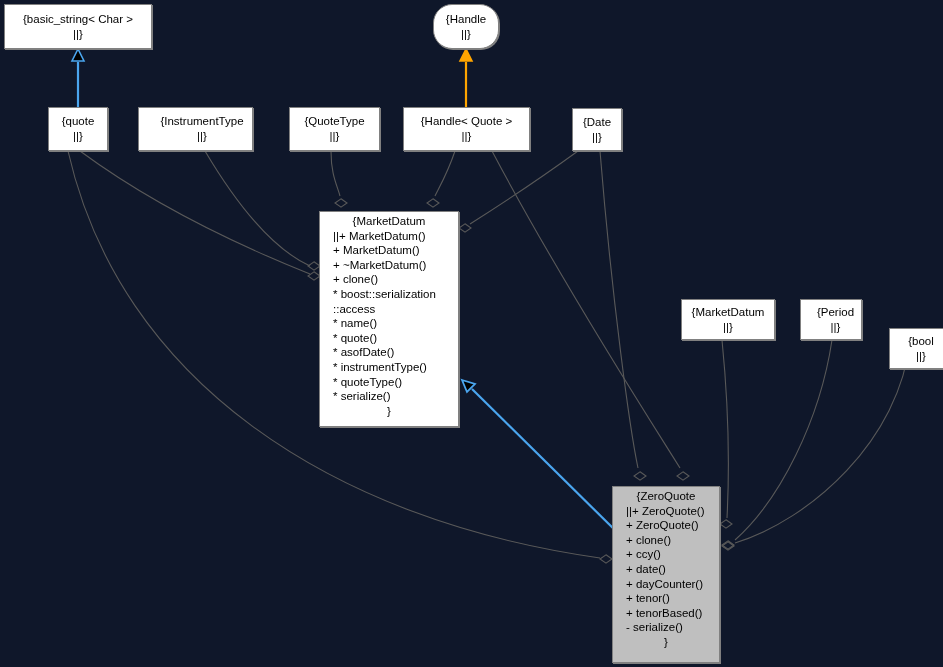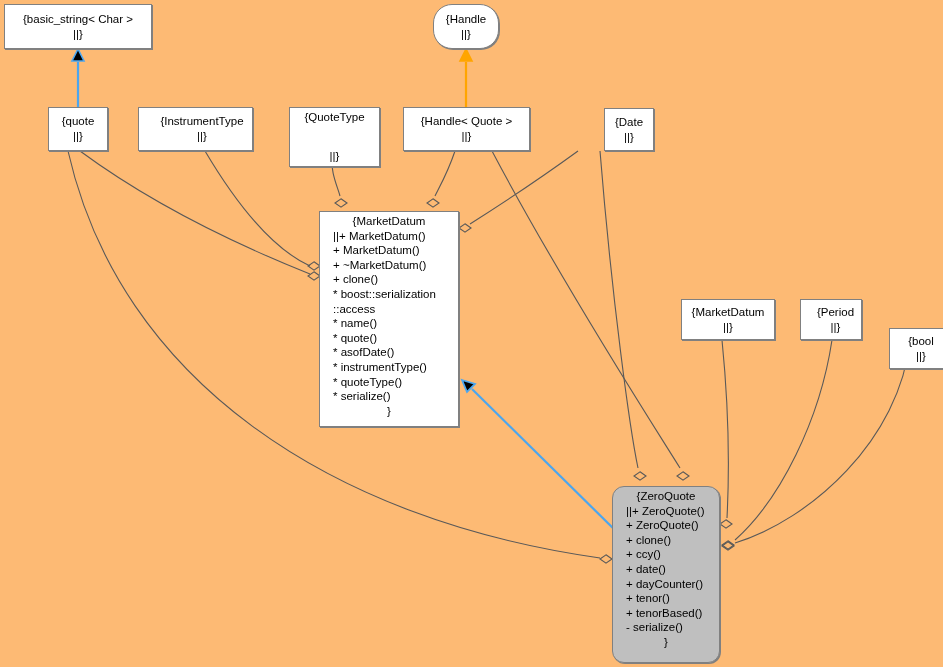--- a/index.html
+++ b/index.html
@@ -7,21 +7,21 @@
     padding: 0;
     background: #000000;
   }
   body {
     font-family: "Liberation Sans", sans-serif;
   }
   #diagram-root {
     position: relative;
     width: 943px;
     height: 667px;
-    background: #fdba74;
+    background: #0f172a;
     overflow: hidden;
   }
   #edges {
     position: absolute;
     left: 0;
     top: 0;
     width: 943px;
     height: 667px;
     pointer-events: none;
   }
@@ -34,21 +34,20 @@
     font-size: 11.5px;
     line-height: 14.6px;
     text-align: center;
     padding: 2px 3px 2px 3px;
     white-space: pre;
     z-index: 5;
     box-shadow: 1px 1px 0 #808080;
   }
   .node.filled {
     background: #bfbfbf;
-    border-radius: 12px;
   }
   .node .ttl {
     display: block;
     text-align: center;
   }
   .node .mem {
     display: block;
     text-align: left;
     padding-left: 10px;
   }
@@ -127,21 +126,21 @@
         <path d="M 622 537 L 472 389" fill="none" stroke="#4ba6ef" stroke-width="2.2"></path>
         <g>
           <polygon points="0,0 13,4 5,12" fill="#000000" stroke="#4ba6ef" stroke-width="1.8" transform="translate(462,380)"></polygon>
         </g>
       </g>
     </svg>
 <div class="node simple" style="left: 4px; top: 4px; width: 148px; height: 45px;"><span class="ttl">{basic_string&lt; Char &gt;</span><span class="closer">||}</span></div>
     <div class="node simple" style="left: 433px; top: 4px; width: 66px; height: 45px; border-radius: 19px;"><span class="ttl">{Handle</span><span class="closer">||}</span></div>
     <div class="node simple" style="left: 48px; top: 107px; width: 60px; height: 44px;"><span class="ttl">{quote</span><span class="closer">||}</span></div>
     <div class="node simple" style="left: 138px; top: 107px; width: 115px; height: 44px; padding-left: 16px;"><span class="ttl">{InstrumentType</span><span class="closer">||}</span></div>
-    <div class="node simple" style="left: 289px; top: 107px; width: 91px; height: 60px; justify-content: space-between;"><span class="ttl">{QuoteType</span><span class="closer">||}</span></div>
+    <div class="node simple" style="left: 289px; top: 107px; width: 91px; height: 44px;"><span class="ttl">{QuoteType</span><span class="closer">||}</span></div>
     <div class="node simple" style="left: 403px; top: 107px; width: 127px; height: 44px; align-items: center;"><span class="ttl">{Handle&lt; Quote &gt;</span><span class="closer">||}</span></div>
-    <div class="node simple" style="left: 572px; top: 108px; width: 50px; height: 43px; margin-left: 32px;"><span class="ttl">{Date</span><span class="closer">||}</span></div>
+    <div class="node simple" style="left: 572px; top: 108px; width: 50px; height: 43px;"><span class="ttl">{Date</span><span class="closer">||}</span></div>
     <div class="node simple" style="left: 681px; top: 299px; width: 94px; height: 41px;"><span class="ttl">{MarketDatum</span><span class="closer">||}</span></div>
     <div class="node simple" style="left: 800px; top: 299px; width: 62px; height: 41px; padding-left: 12px;"><span class="ttl">{Period</span><span class="closer">||}</span></div>
     <div class="node simple" style="left: 889px; top: 299px; width: 64px; height: 41px; margin-top: 29px;"><span class="ttl">{bool</span><span class="closer">||}</span></div>
     <div class="node" style="left: 319px; top: 211px; width: 140px; height: 216px;"><span class="ttl">{MarketDatum</span><span class="mem">||+ MarketDatum()</span><span class="mem">+ MarketDatum()</span><span class="mem">+ ~MarketDatum()</span><span class="mem">+ clone()</span><span class="mem">* boost::serialization</span><span class="mem">::access</span><span class="mem">* name()</span><span class="mem">* quote()</span><span class="mem">* asofDate()</span><span class="mem">* instrumentType()</span><span class="mem">* quoteType()</span><span class="mem">* serialize()</span><span class="closer">}</span></div>
     <div class="node filled" style="left: 612px; top: 486px; width: 108px; height: 177px;"><span class="ttl">{ZeroQuote</span><span class="mem">||+ ZeroQuote()</span><span class="mem">+ ZeroQuote()</span><span class="mem">+ clone()</span><span class="mem">+ ccy()</span><span class="mem">+ date()</span><span class="mem">+ dayCounter()</span><span class="mem">+ tenor()</span><span class="mem">+ tenorBased()</span><span class="mem">- serialize()</span><span class="closer">}</span></div>
   </div>
 
 </body></html>

